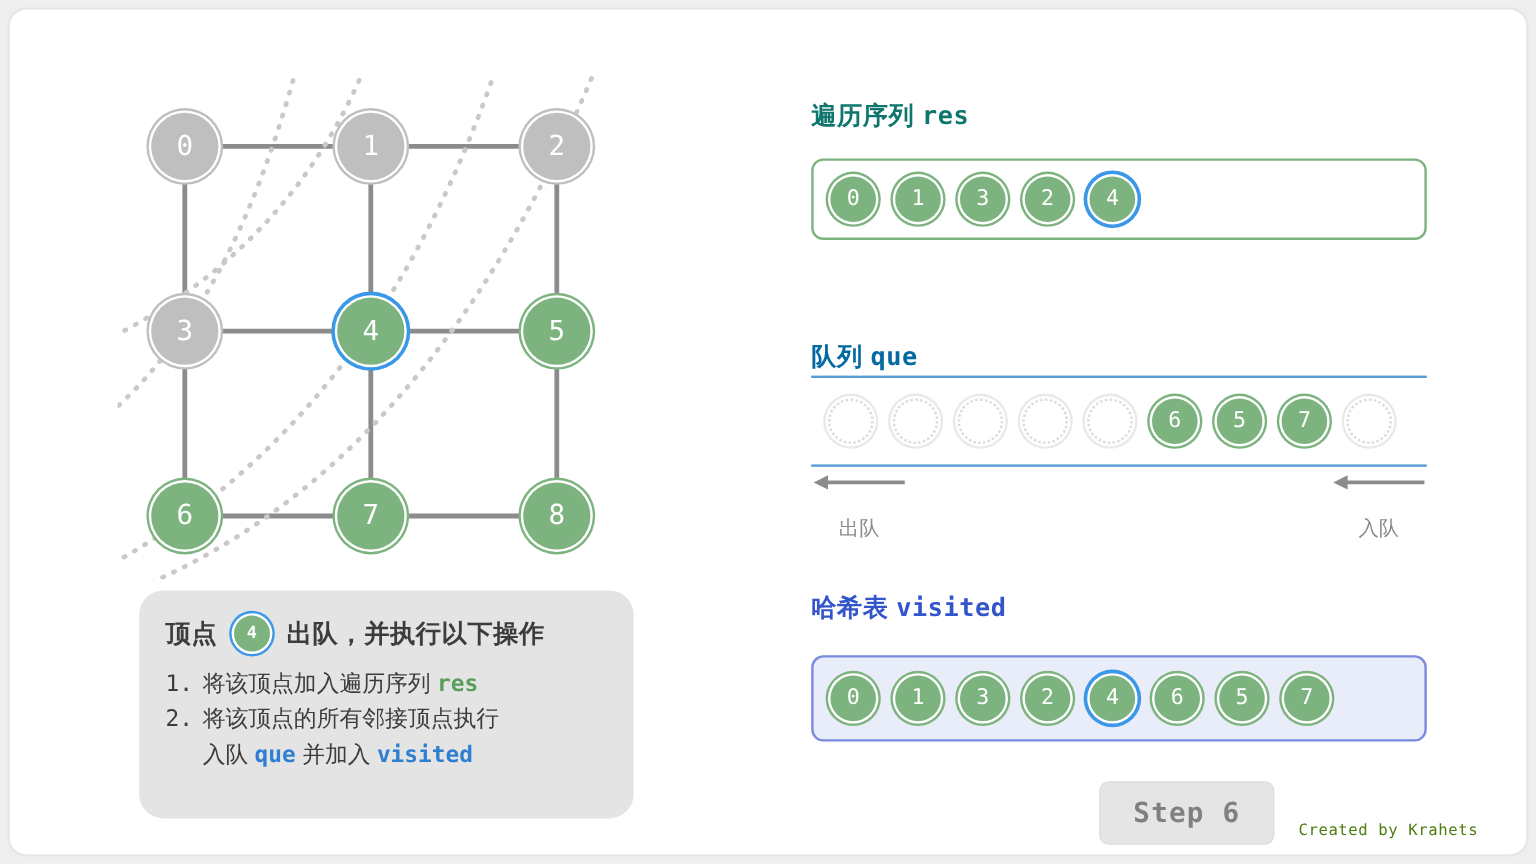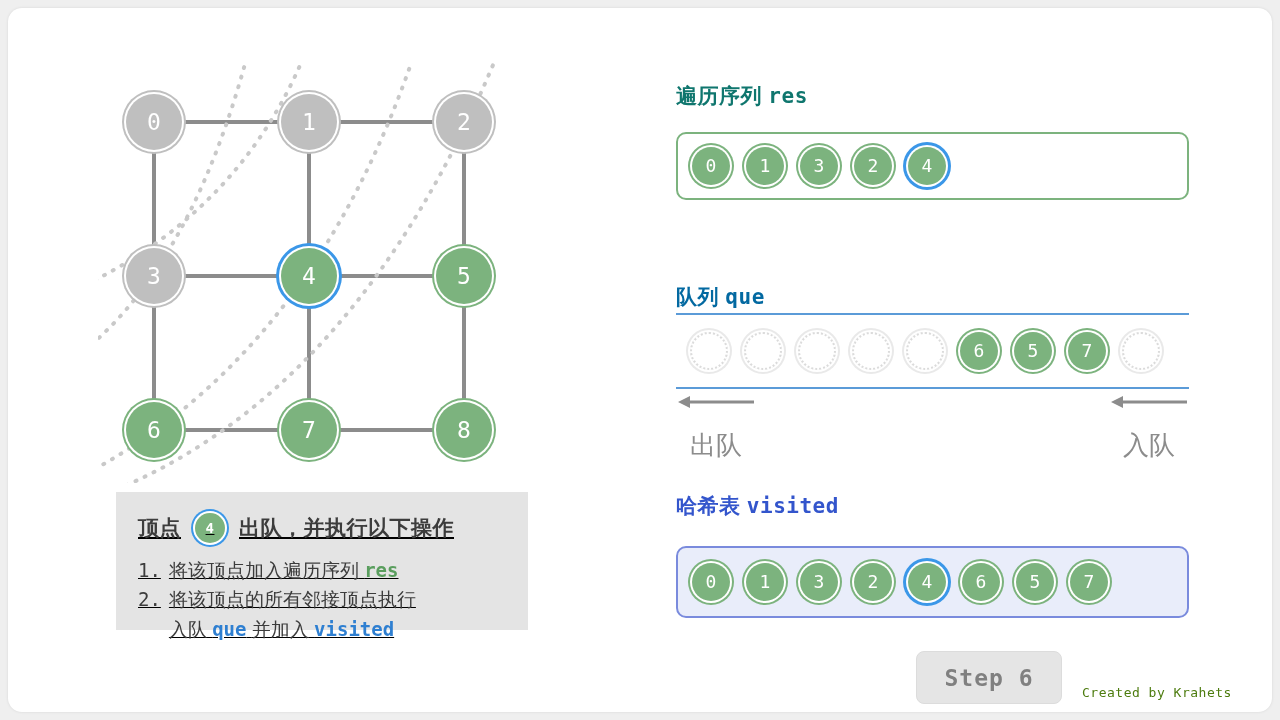--- a/index.html
+++ b/index.html
@@ -32,24 +32,23 @@
   .node.green.sel { box-shadow: 0 0 0 2px #ffffff, 0 0 0 5px #3B97E8; }
 
   
   #graph { position: absolute; left: 90px; top: 55px; width: 430px; height: 420px; }
   #graph svg { position: absolute; left: 0; top: 0; }
   #graph .node { width: 56px; height: 56px; font-size: 23px; margin-left: -28px; margin-top: -28px; }
 
   
   #instr {
     position: absolute; left: 108px; top: 484px;
-    width: 412px; height: 138px;
-    background: #E4E4E4; border-radius: 0;
+    width: 412px; height: 190px;
+    background: #E4E4E4; border-radius: 20px;
     padding: 16px 22px 0 22px;
-    text-decoration: underline;
   }
   #instr .headline {
     display: flex; align-items: center;
     font-size: 21px; font-weight: bold; color: #3C3C3C;
     letter-spacing: .5px;
     height: 40px;
   }
   #instr .headline .node {
     position: relative; width: 30px; height: 30px; font-size: 14px;
     margin: 0 14px; flex: 0 0 auto;
@@ -100,21 +99,21 @@
     width: 513px; height: 76px;
     border-top: 2px solid #5B9BD8; border-bottom: 2px solid #5B9BD8;
     display: flex; align-items: center; padding-left: 14px;
   }
   #que-box .slot-empty { border: 2px dotted #DBDBDB; box-shadow: 0 0 0 2px #ffffff, 0 0 0 4px #E9E9E9; }
   #que-arrows { position: absolute; left: 0px; top: 386px; width: 513px; height: 56px; }
   .arrow-grp { position: absolute; width: 80px; }
   .arrow-grp.left { left: 0px; }
   .arrow-grp.right { left: 433px; }
   .arrow-lbl {
-    margin-top: 14px; font-size: 26px; color: #8C8C8C; text-align: center;
+    margin-top: 14px; font-size: 17px; color: #8C8C8C; text-align: center;
   }
 
   
   #vis-title { position: absolute; left: 0px; top: 484px; color: #3355CC; }
   #vis-box {
     position: absolute; left: 0px; top: 538px;
     width: 513px; height: 72px;
     background: #E9EDFA;
     border: 2px solid #7A8BDD; border-radius: 10px;
     display: flex; align-items: center; padding-left: 14px;

